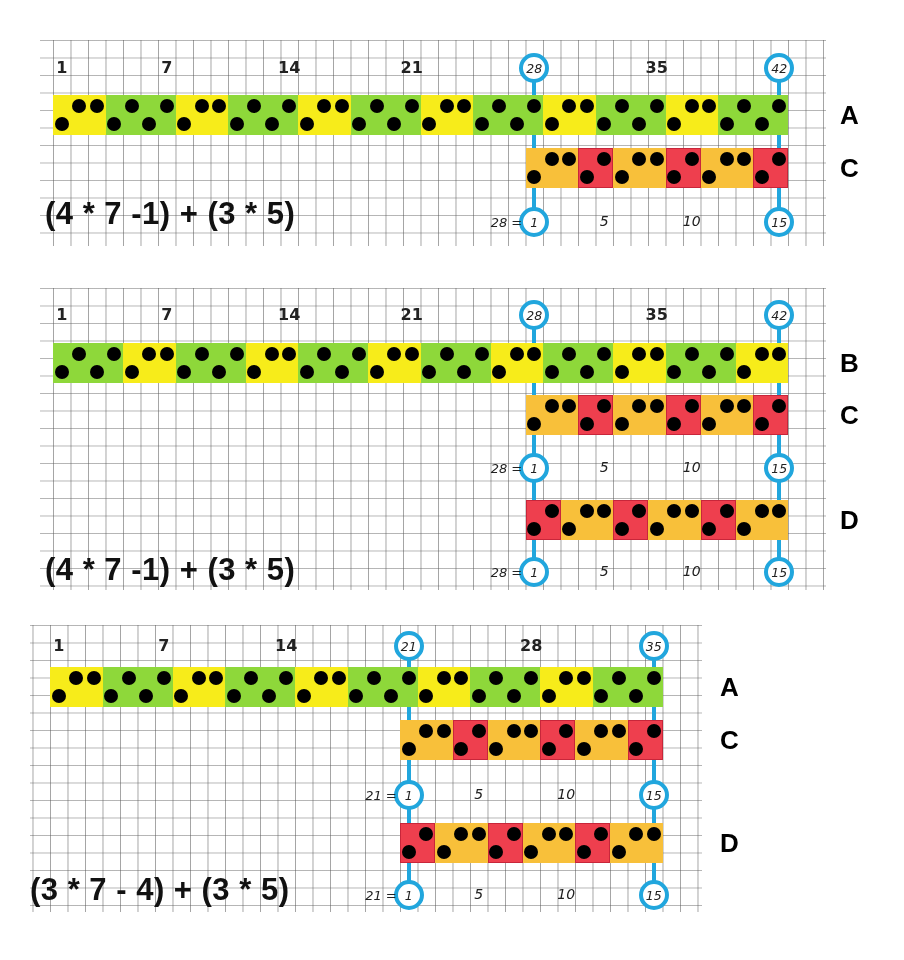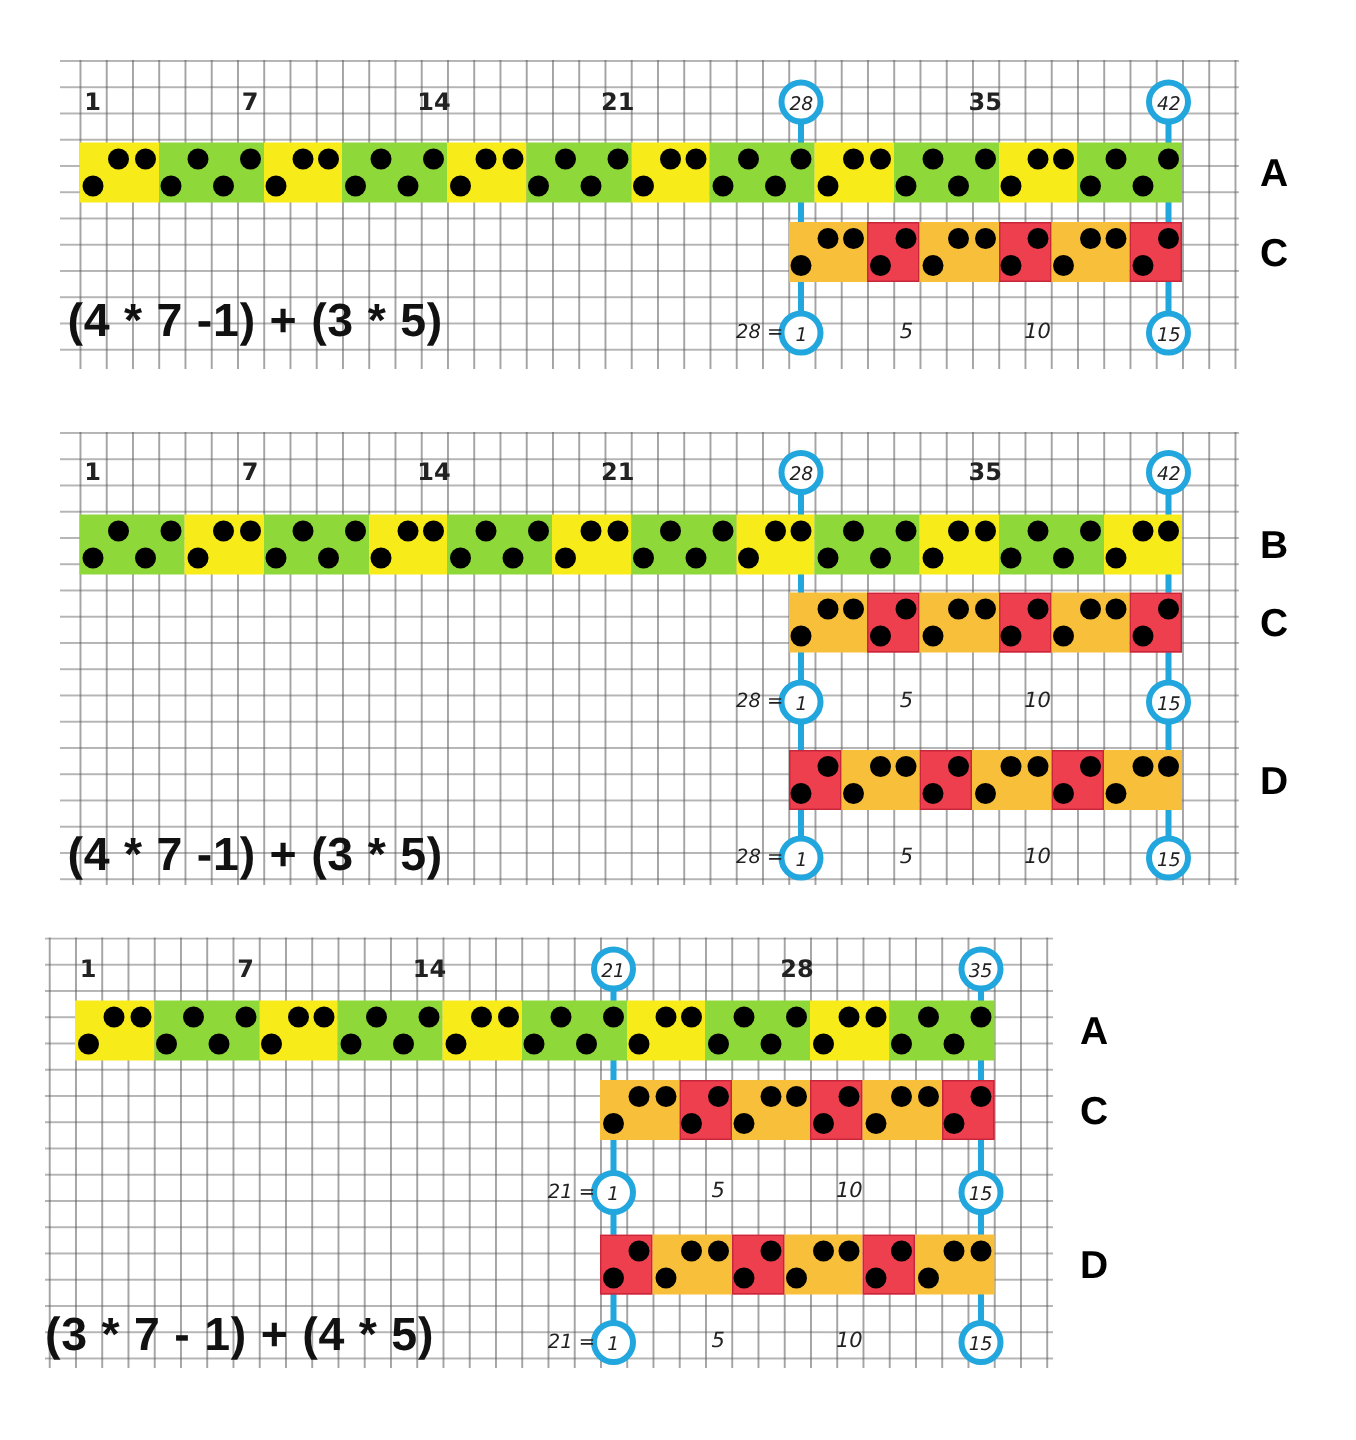--- a/index.html
+++ b/index.html
@@ -425,13 +425,13 @@
       <div class="dot" style="left: 26.25px; top: 11px;"></div>
       <div class="dot" style="left: 43.75px; top: 11px;"></div>
     </div>
   </div>
 <div class="rowlabel" style="left: 720px; top: 828px;">D</div>
 <div class="circle" style="left: 408.75px; top: 895px;">1</div>
 <div class="eqlabel" style="left: 396.75px; top: 895px;">21 =</div>
 <div class="num" style="left: 478.75px; top: 886px;">5</div>
 <div class="num" style="left: 566.25px; top: 886px;">10</div>
 <div class="circle" style="left: 653.75px; top: 895px;">15</div>
-<div class="formula" style="left: 30px; top: 872px;">(3 * 7 - 1) + (4 * 5)</div>
+<div class="formula" style="left: 30px; top: 872px;">(3 * 7 - 4) + (3 * 5)</div>
 
 </body></html>

